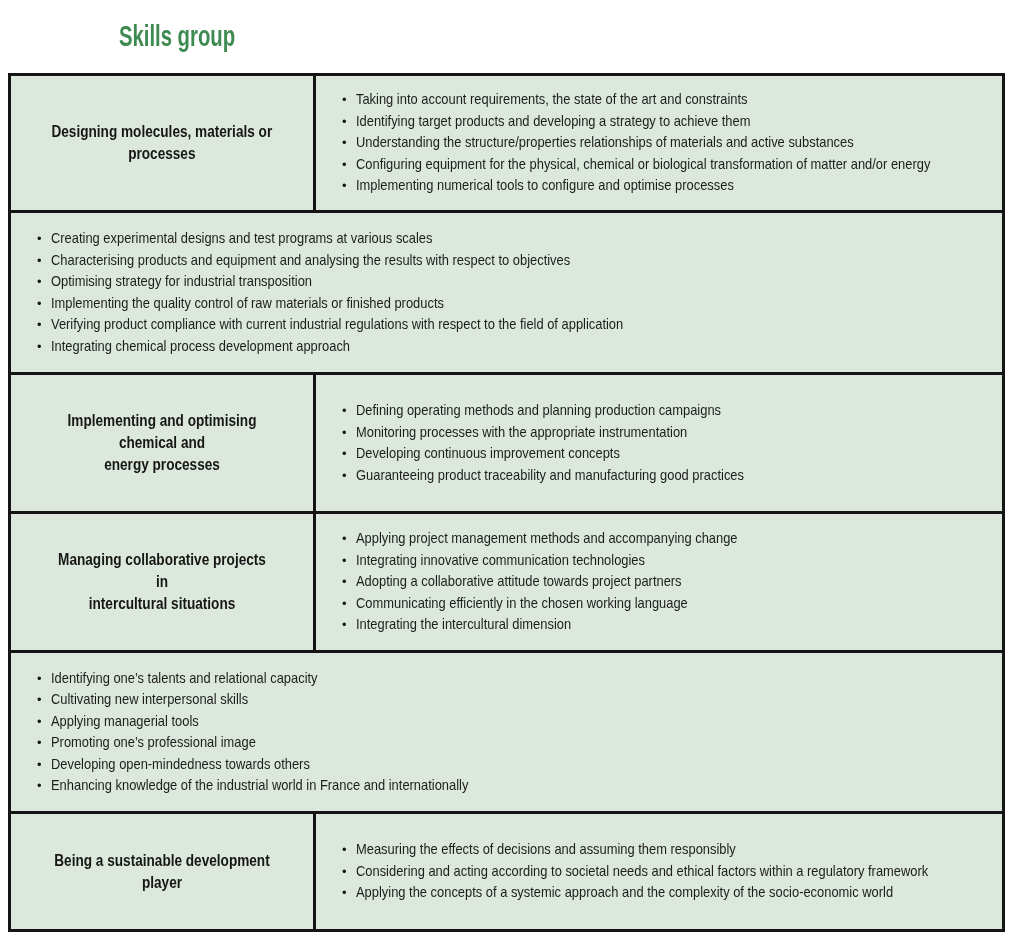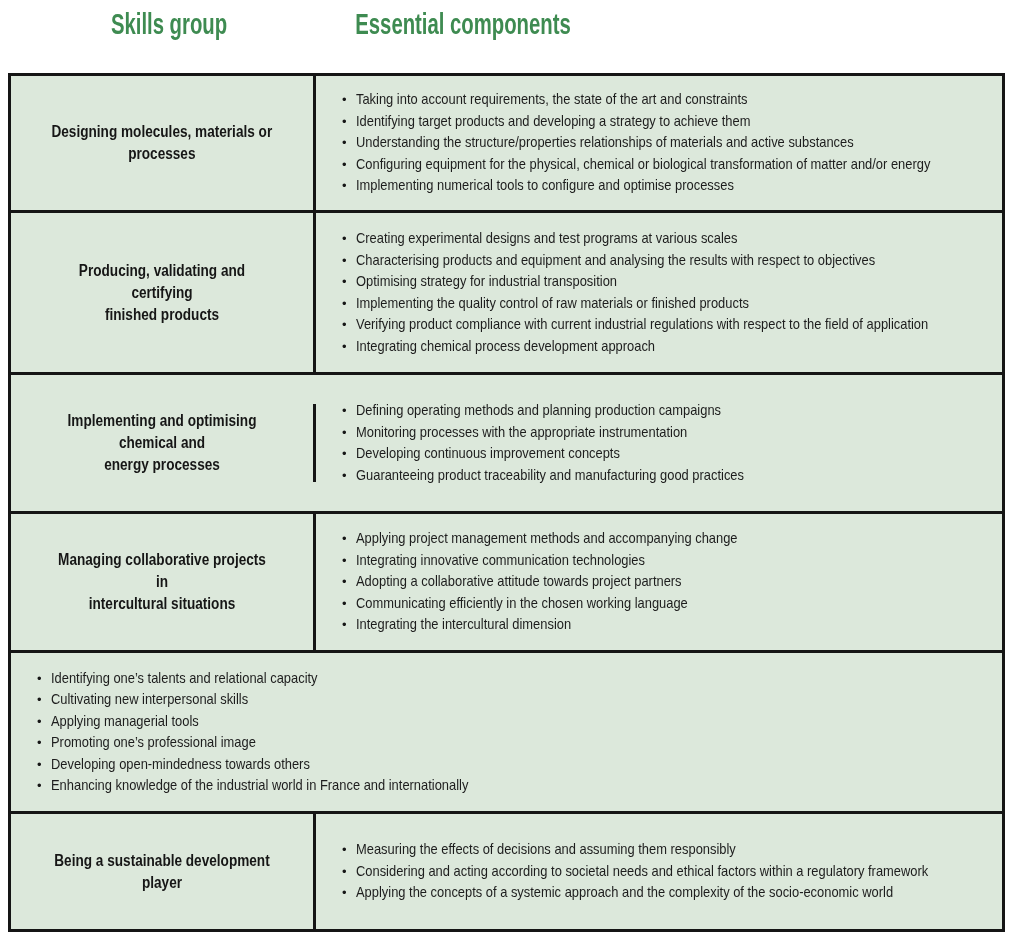--- a/index.html
+++ b/index.html
@@ -8,33 +8,33 @@
     font-family:"Liberation Sans",sans-serif;color:#1c1c1c;
     overflow:hidden;
   }
   
   .headers{position:relative;height:73px;}
   .hdr{
     position:absolute;top:6px;transform:translateX(-50%);
     font-weight:bold;font-size:29px;line-height:36px;color:#3e8b51;
     white-space:nowrap;
   }
-  .hdr-left{left:169px;}
+  .hdr-left{left:177px;margin-top:12px;}
   .hdr-right{left:463px;}
   .squeeze{display:inline-block;transform:scaleX(0.70);transform-origin:center;}
   
   .table{
     margin-left:8px;width:991px;
     border:3px solid #151515;background:#dce8db;
   }
   .row{display:flex;align-items:stretch;}
   .row + .row{border-top:3px solid #151515;}
   .row:nth-child(1){min-height:134px;}
   .row:nth-child(2){min-height:159px;}
-  .row:nth-child(3){min-height:136px;align-items:center;}
+  .row:nth-child(3){min-height:136px;}
   .row:nth-child(4){min-height:136px;}
   .row:nth-child(5){min-height:158px;}
   .row:nth-child(6){min-height:115px;justify-content:space-between;}
   .cell-left{
     width:305px;flex:0 0 305px;border-right:3px solid #151515;
     display:flex;align-items:center;justify-content:center;
     padding:6px 21px;box-sizing:border-box;overflow:hidden;
   }
   .skill-label{
     font-weight:bold;font-size:16px;line-height:22px;text-align:center;
@@ -55,21 +55,20 @@
   ul.bullets li .txt{
     display:inline-block;white-space:nowrap;
     transform:scaleX(0.86);transform-origin:left center;color:#1d1d1d;
   }
 </style>
 </head>
 <body>
 
 <div class="headers">
   <span class="hdr hdr-left"><span class="squeeze">Skills group</span></span>
-  <span class="hdr hdr-right"><span class="squeeze">Essential components</span></span>
 </div>
 
 <div class="table" id="skills-table">
   <div class="row">
     <div class="cell-left">
       <div class="skill-label">Designing molecules, materials or
 processes</div>
     </div>
     <div class="cell-right">
       <ul class="bullets">
@@ -91,24 +90,20 @@
           </li>
           <li>
             <span class="dot">•</span>
             <span class="txt">Implementing numerical tools to configure and optimise processes</span>
           </li>
         </ul>
     </div>
   </div>
 
   <div class="row">
-    <div class="cell-left">
-      <div class="skill-label">Producing, validating and certifying
-finished products</div>
-    </div>
     <div class="cell-right">
       <ul class="bullets">
           <li>
             <span class="dot">•</span>
             <span class="txt">Creating experimental designs and test programs at various scales</span>
           </li>
           <li>
             <span class="dot">•</span>
             <span class="txt">Characterising products and equipment and analysing the results with respect to objectives</span>
           </li>

